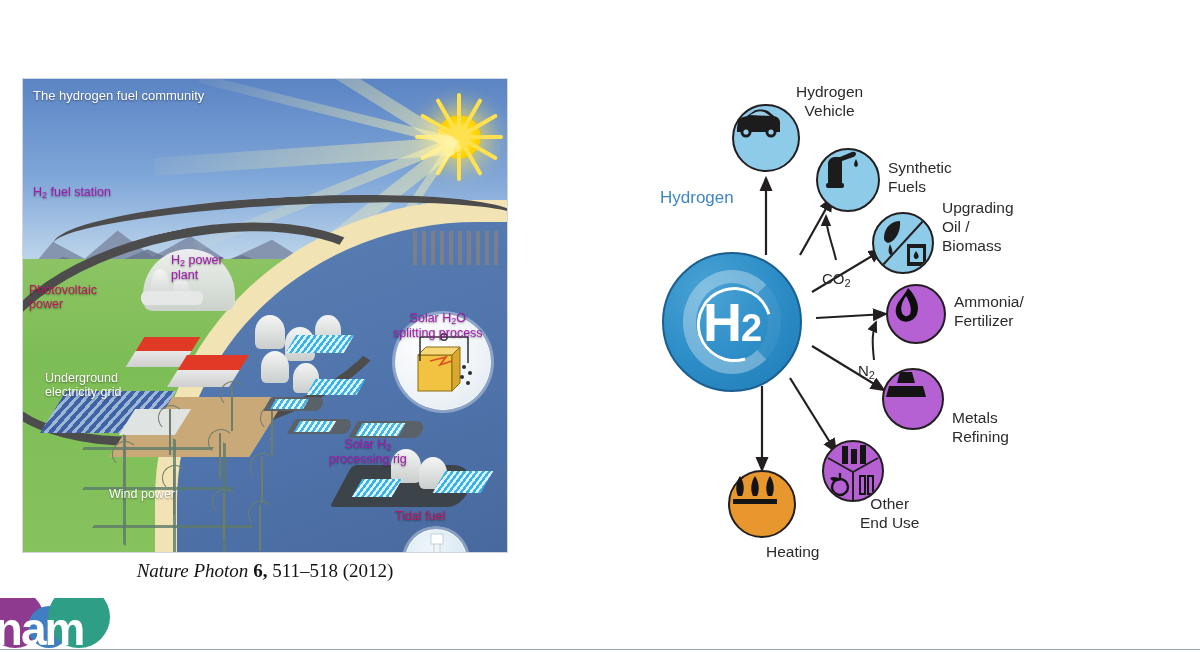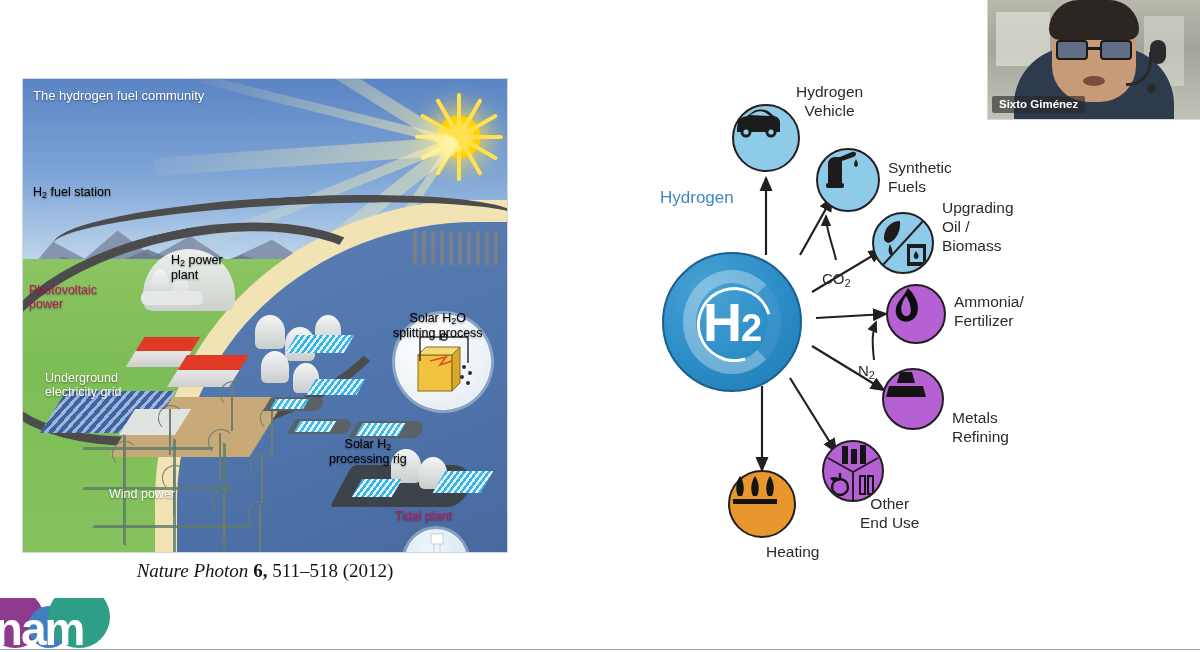--- a/index.html
+++ b/index.html
@@ -175,21 +175,21 @@
     box-shadow: 0 0 0 3px rgba(255,255,255,.35);
   }
   .lf-label {
     position: absolute;
     font-size: 12.5px;
     line-height: 14px;
     text-shadow: 0 1px 2px rgba(0,0,0,.45);
     white-space: pre-line;
   }
   .lf-label.white { color: #ffffff; }
-  .lf-label.yellow { color: #000000; }
+  .lf-label.yellow { color: #a21caf; }
   .lf-label.cyan { color: #be185d; }
   .lf-label sub { font-size: 9px; vertical-align: baseline; position: relative; top: 2px; }
 
   
   #figure-caption {
     position: absolute;
     left: 22px; top: 560px;
     width: 486px;
     text-align: center;
     font-size: 19px;
@@ -506,21 +506,21 @@
     </div>
 
     <div class="lf-label white" style="left:10px;top:10px;font-size:13px;">The hydrogen fuel community</div>
     <div class="lf-label yellow" style="left:10px;top:106px;">H<sub>2</sub> fuel station</div>
     <div class="lf-label yellow" style="left:148px;top:174px;">H<sub>2</sub> power<br>plant</div>
     <div class="lf-label cyan" style="left:6px;top:204px;">Photovoltaic<br>power</div>
     <div class="lf-label white" style="left:22px;top:292px;">Underground<br>electricity grid</div>
     <div class="lf-label white" style="left:86px;top:408px;">Wind power</div>
     <div class="lf-label yellow" style="left:370px;top:232px;text-align:center;">Solar H<sub>2</sub>O<br>splitting process</div>
     <div class="lf-label yellow" style="left:306px;top:358px;text-align:center;">Solar H<sub>2</sub><br>processing rig</div>
-    <div class="lf-label cyan" style="left:372px;top:430px;">Tidal plant</div>
+    <div class="lf-label cyan" style="left:372px;top:430px;">Tidal fuel</div>
   </div>
 
   <div id="figure-caption"><span class="ital">Nature Photon </span><span class="bold">6,</span><span> 511–518 (2012)</span></div>
 
   <div id="hub-diagram">
 
     <svg width="460" height="510" viewBox="0 0 460 510">
       <defs>
         <marker id="ah" markerWidth="8" markerHeight="8" refX="6" refY="3" orient="auto">
           <path d="M0,0 L7,3 L0,6 z" fill="#231f20"></path>
@@ -642,38 +642,20 @@
       <svg width="50" height="38" viewBox="0 0 50 38">
         <path d="M10,4 C14,10 15,18 12,24 L8,24 C5,18 6,10 10,4 Z" fill="#141414"></path>
         <path d="M25,4 C29,10 30,18 27,24 L23,24 C20,18 21,10 25,4 Z" fill="#141414"></path>
         <path d="M40,4 C44,10 45,18 42,24 L38,24 C35,18 36,10 40,4 Z" fill="#141414"></path>
         <rect x="3" y="27" width="44" height="5" fill="#141414"></rect>
       </svg>
     </div>
     <div class="node-label" style="left:134px;top:472px;margin-left:32px;">Heating</div>
   </div>
 
-  <div id="webcam">
-    <div class="wall"></div>
-    <div class="panel"></div>
-    <div class="panel2"></div>
-    <div class="body"></div>
-    <div class="head"></div>
-    <div class="hair"></div>
-    <div class="earcup"></div>
-    <div class="mic-arm"></div>
-    <div class="mic-tip"></div>
-    <div class="glasses">
-      <div class="lens l"></div>
-      <div class="bridge"></div>
-      <div class="lens r"></div>
-    </div>
-    <div class="mouth"></div>
-    <div id="name-badge">Sixto Giménez</div>
-  </div>
 
   <div id="footer-rule"></div>
   <div id="inam-logo">
     <div class="blob" style="left:2px;bottom:2px;width:58px;height:58px;background:#8e3a8e;"></div>
     <div class="blob" style="left:44px;bottom:2px;width:42px;height:42px;background:#3f7fc1;"></div>
     <div class="blob" style="left:64px;bottom:2px;width:62px;height:62px;background:#2e9e86;"></div>
     <div class="letters">inam</div>
   </div>
 
 </div>

